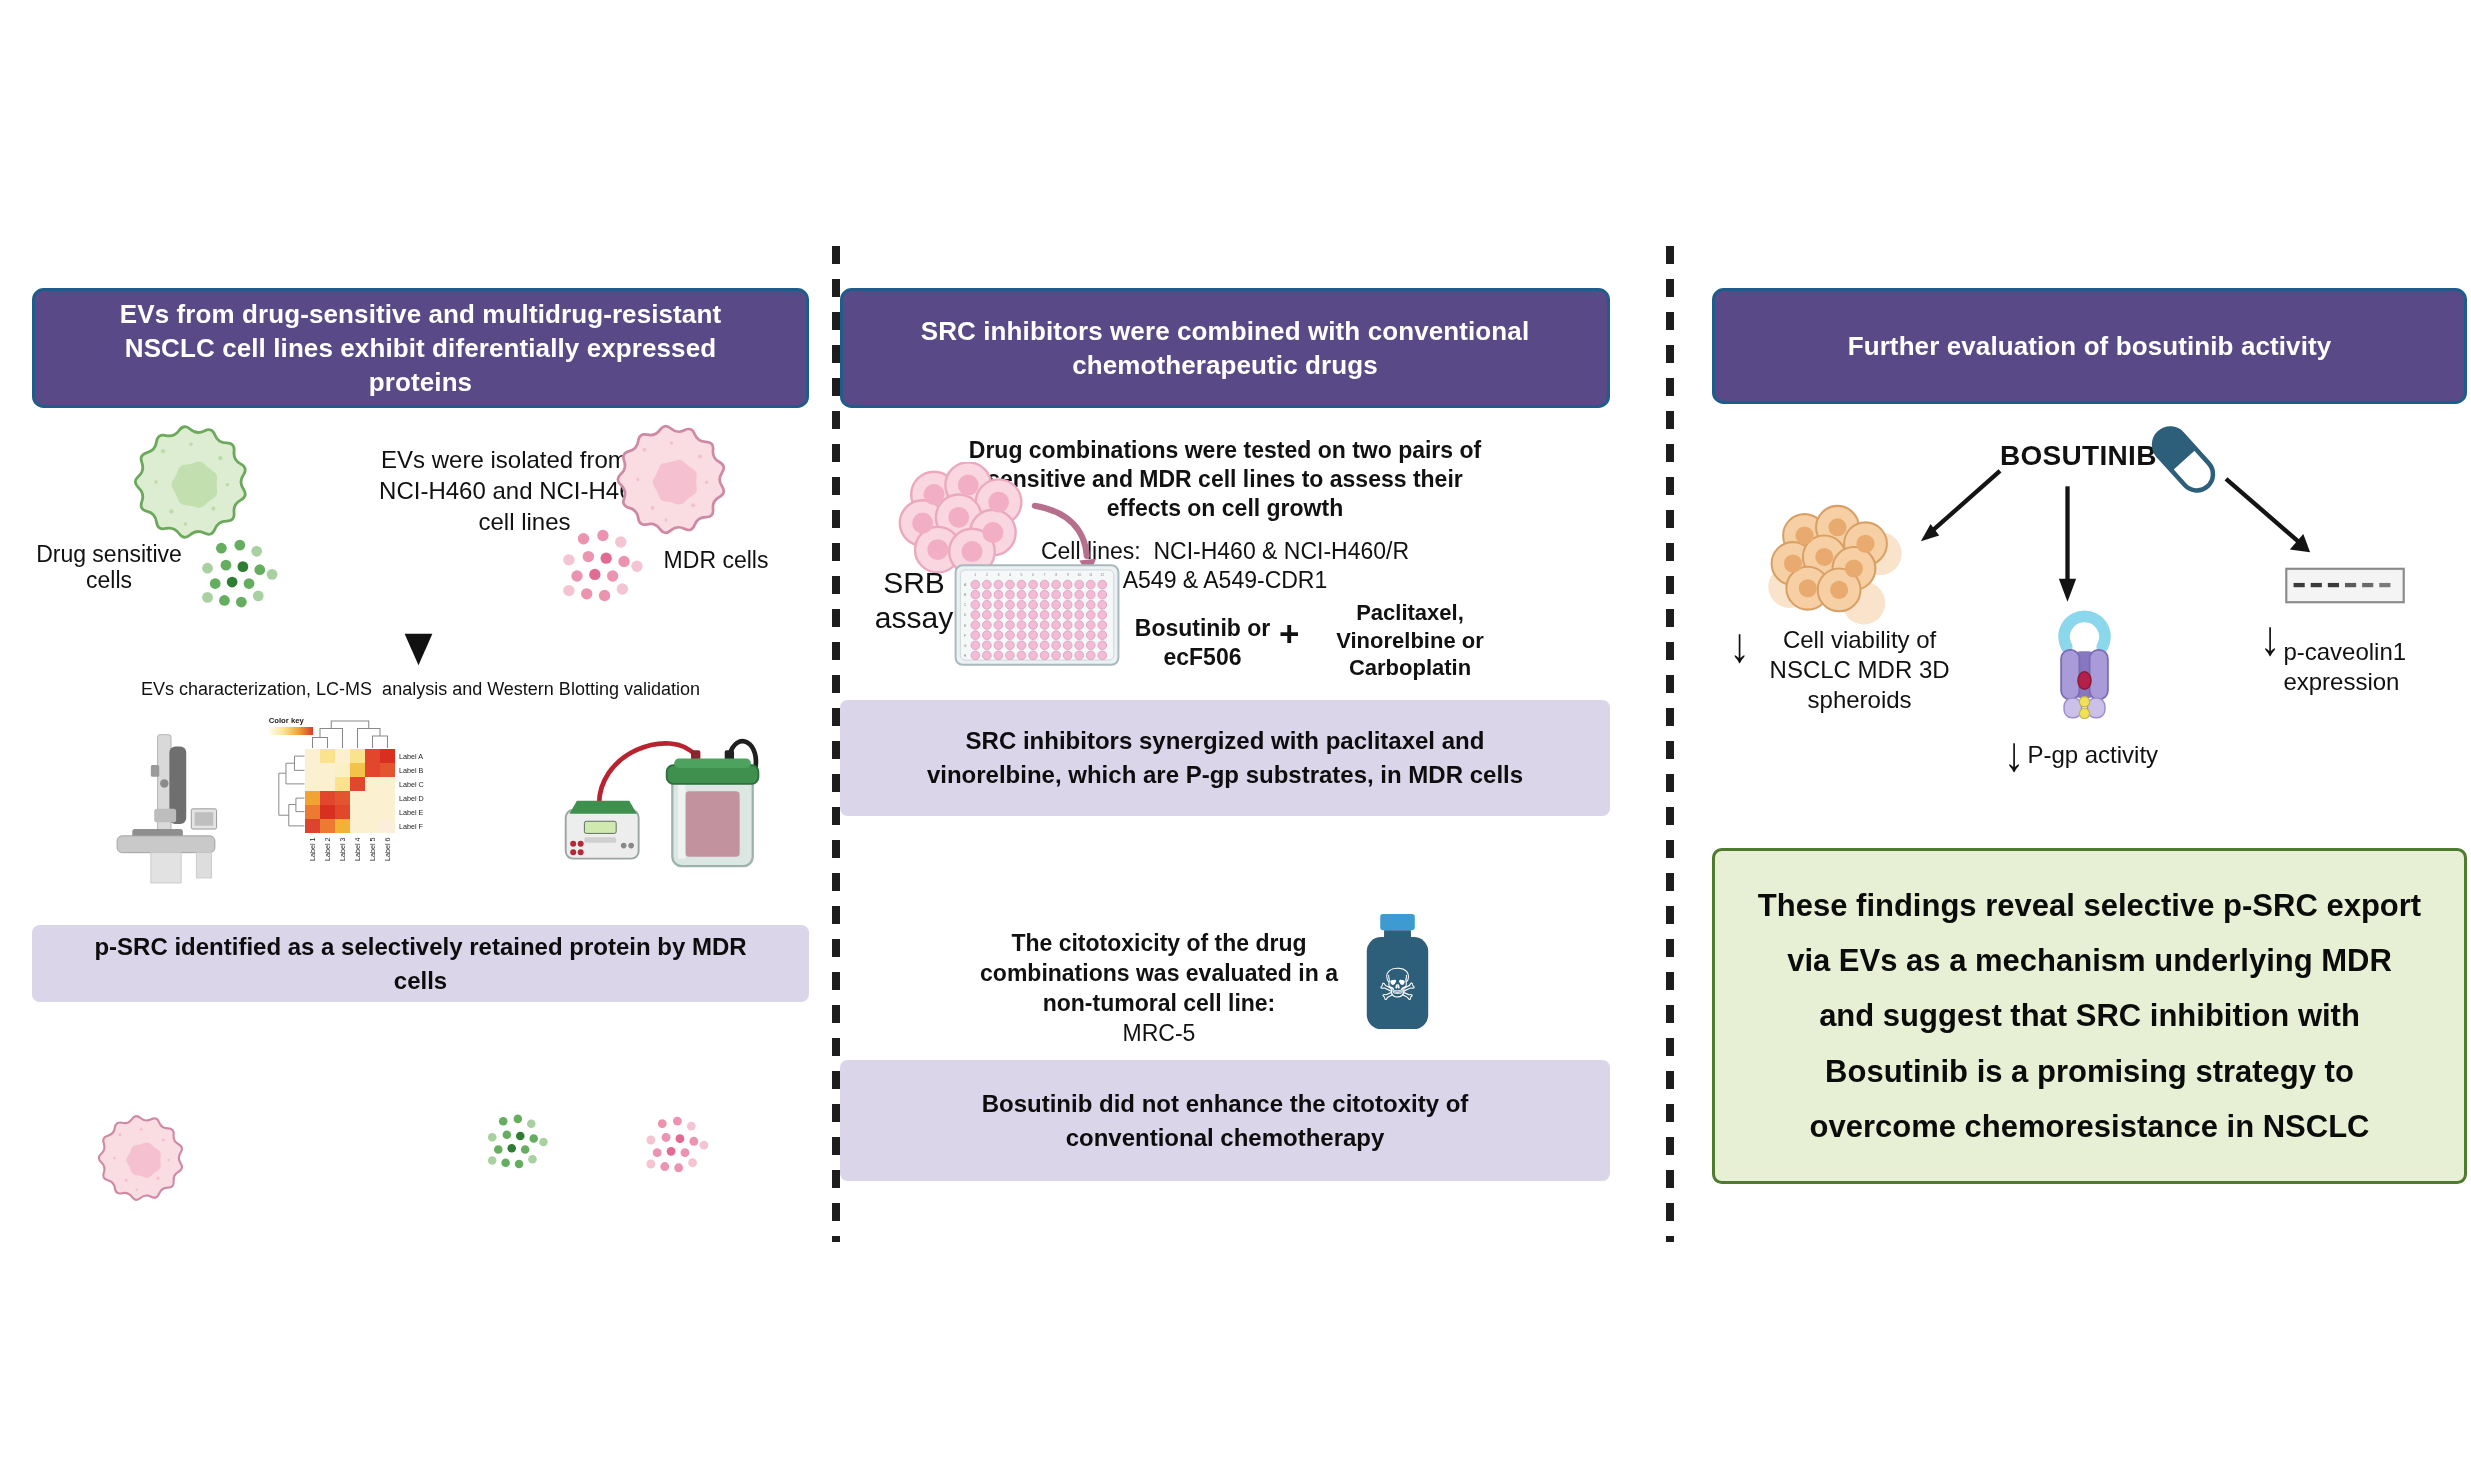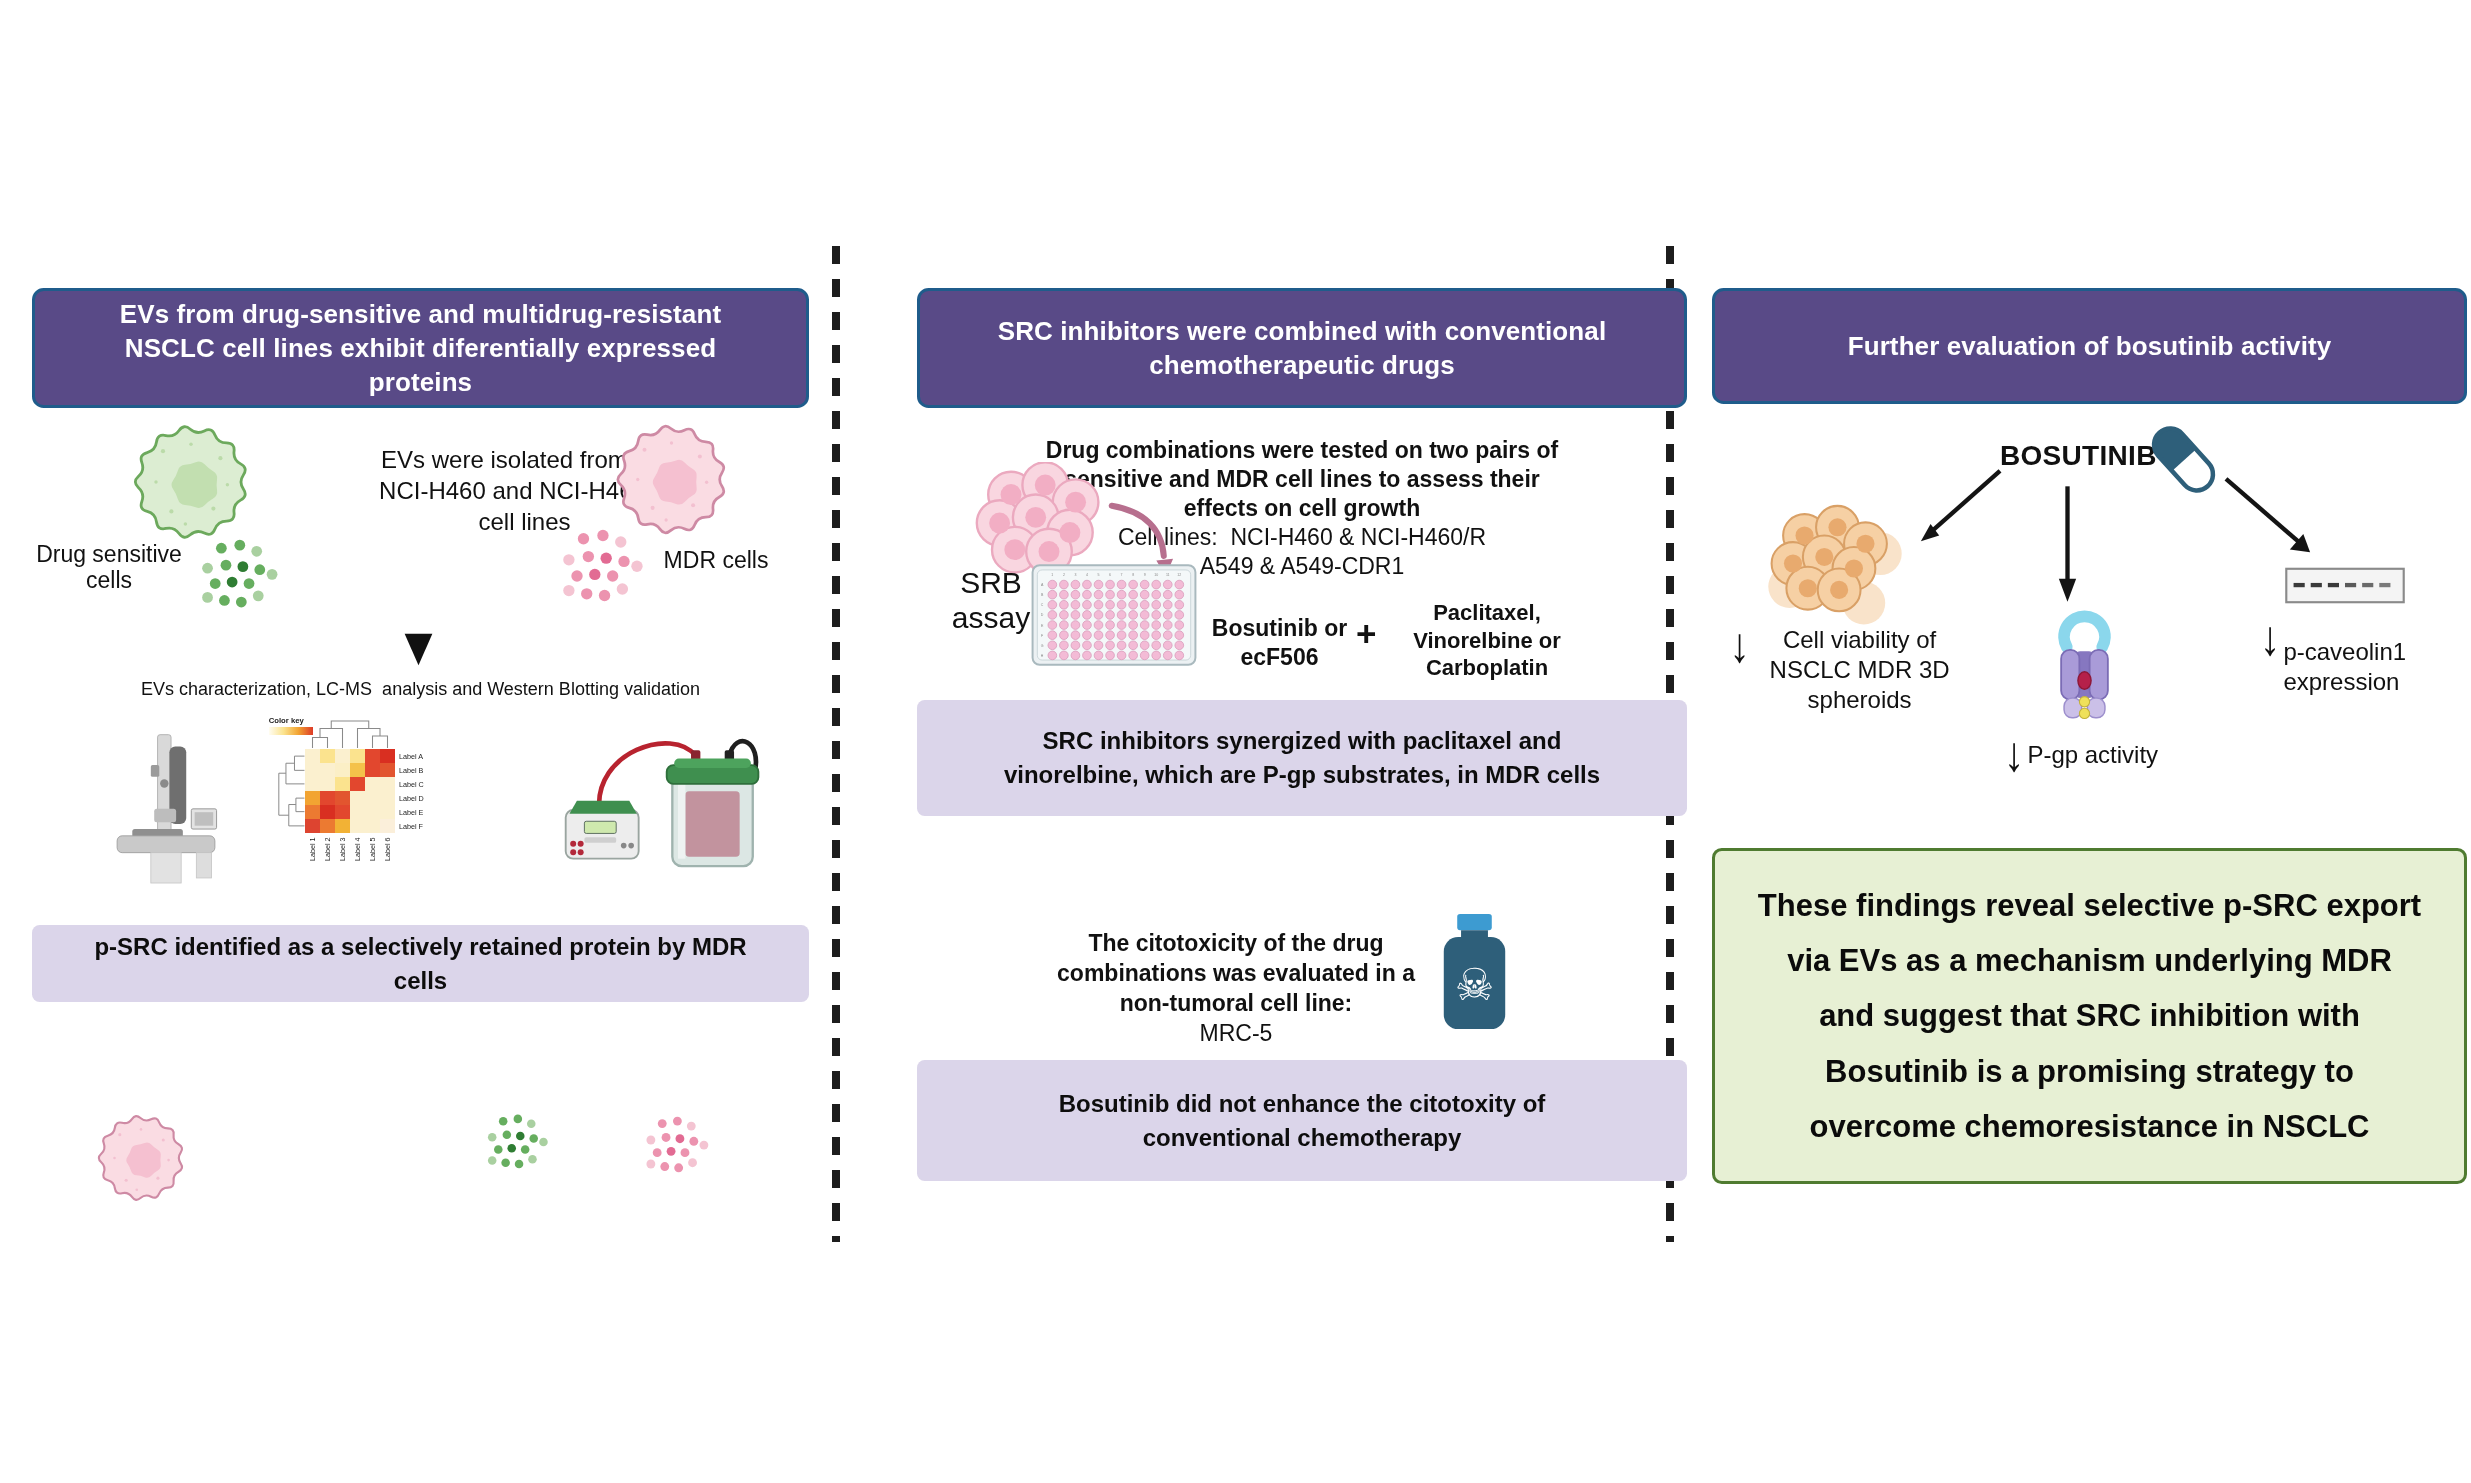--- a/index.html
+++ b/index.html
@@ -233,28 +233,28 @@
       </svg>
 
     <svg class="abs" viewBox="0 0 110 95" style="left:449px;top:826px;width:70px;height:58px;--dl:#A9D0A0;--dm:#66AE5F;--dd:#2F7D33">
         <use href="#evdots"></use>
       </svg>
     <svg class="abs" viewBox="0 0 110 95" style="left:606px;top:828px;width:75px;height:60px;--dl:#F4C4D2;--dm:#EC93AF;--dd:#E26B93">
         <use href="#evdots"></use>
       </svg>
   </section>
 
-  <section class="col" id="col-middle" style="left:917px;width:770px;height:966px">
+  <section class="col" id="col-middle" style="left:840px;width:770px;height:966px">
     <header class="hdr" style="height:120px;padding:0 68px">
       <span>SRC inhibitors were combined with conventional chemotherapeutic drugs</span>
     </header>
 
     <div class="abs ctr" style="left:0;top:148px;width:100%;font-size:23px;line-height:1.25">
       <div class="b" style="width:541px;margin:0 auto">Drug combinations were tested on two pairs of sensitive and MDR cell lines to assess their effects on cell growth</div>
-      <div class="prewrap" style="margin-top:1px">Cell lines:  NCI-H460 &amp; NCI-H460/R</div>
+      <div class="prewrap" style="margin-top:15px">Cell lines:  NCI-H460 &amp; NCI-H460/R</div>
       <div>A549 &amp; A549-CDR1</div>
     </div>
 
     <svg class="abs" viewBox="0 0 140 130" style="left:56px;top:174px;width:133px;height:124px">
       <g stroke="#EBA9BF" stroke-width="2.5" fill="#F9D6E0">
         <circle cx="40" cy="34" r="24"></circle>
           <circle cx="76" cy="24" r="24"></circle>
           <circle cx="108" cy="42" r="24"></circle>
         <circle cx="28" cy="64" r="24"></circle>
           <circle cx="66" cy="58" r="24"></circle>

